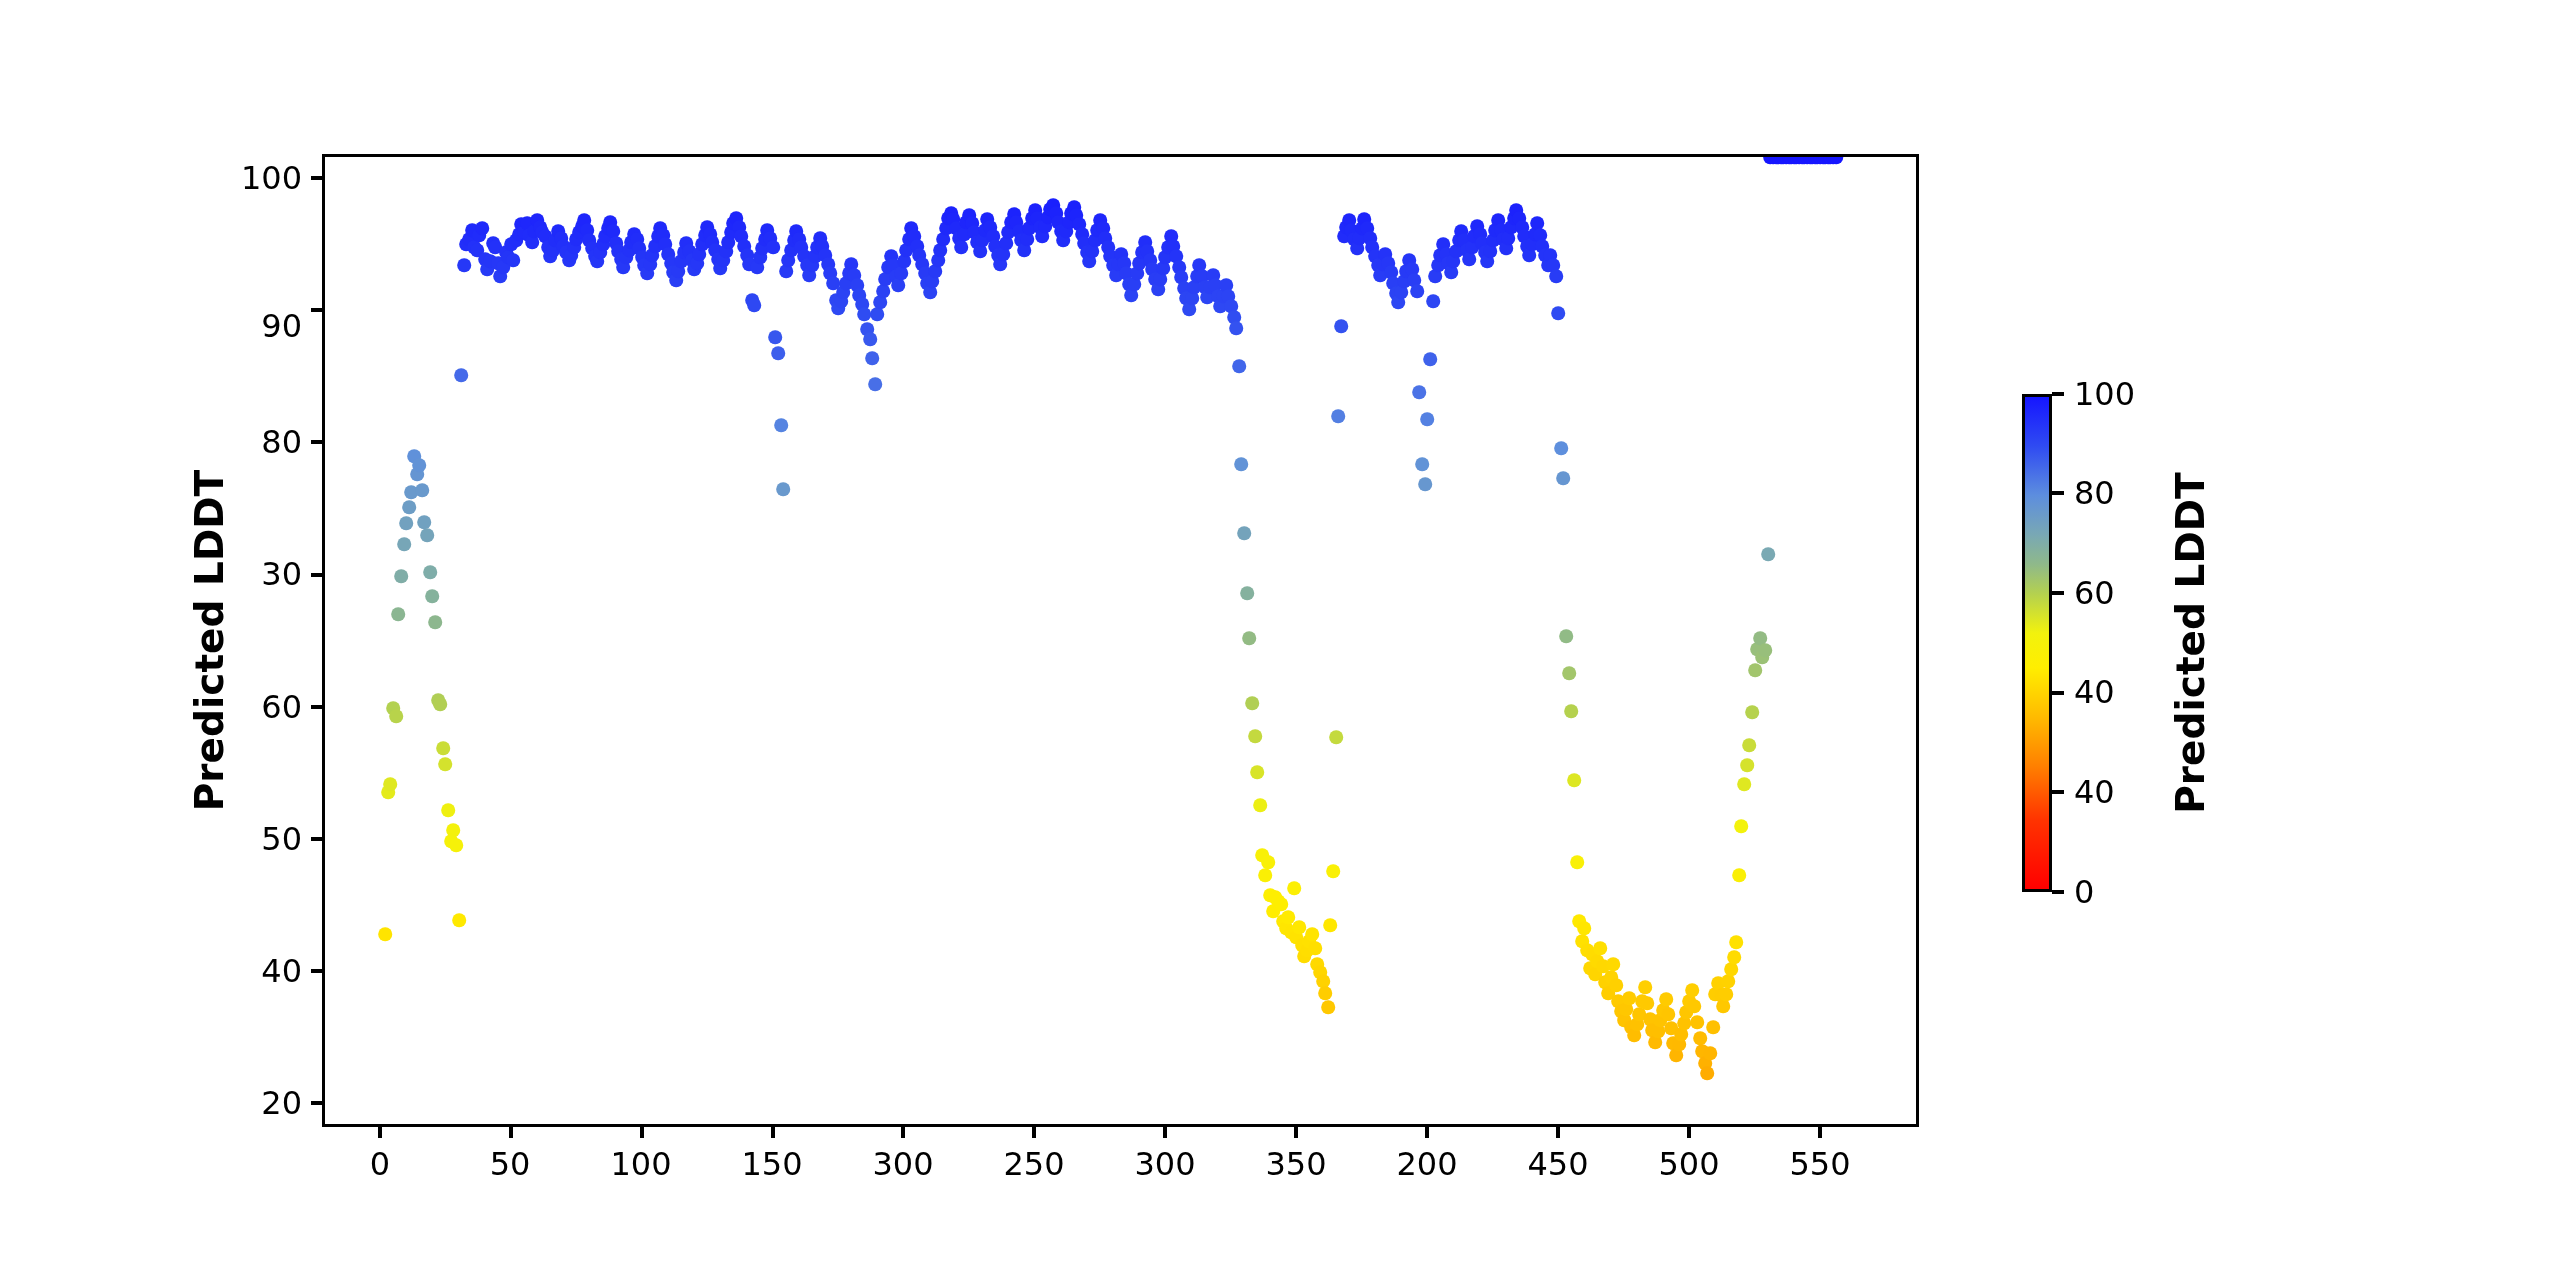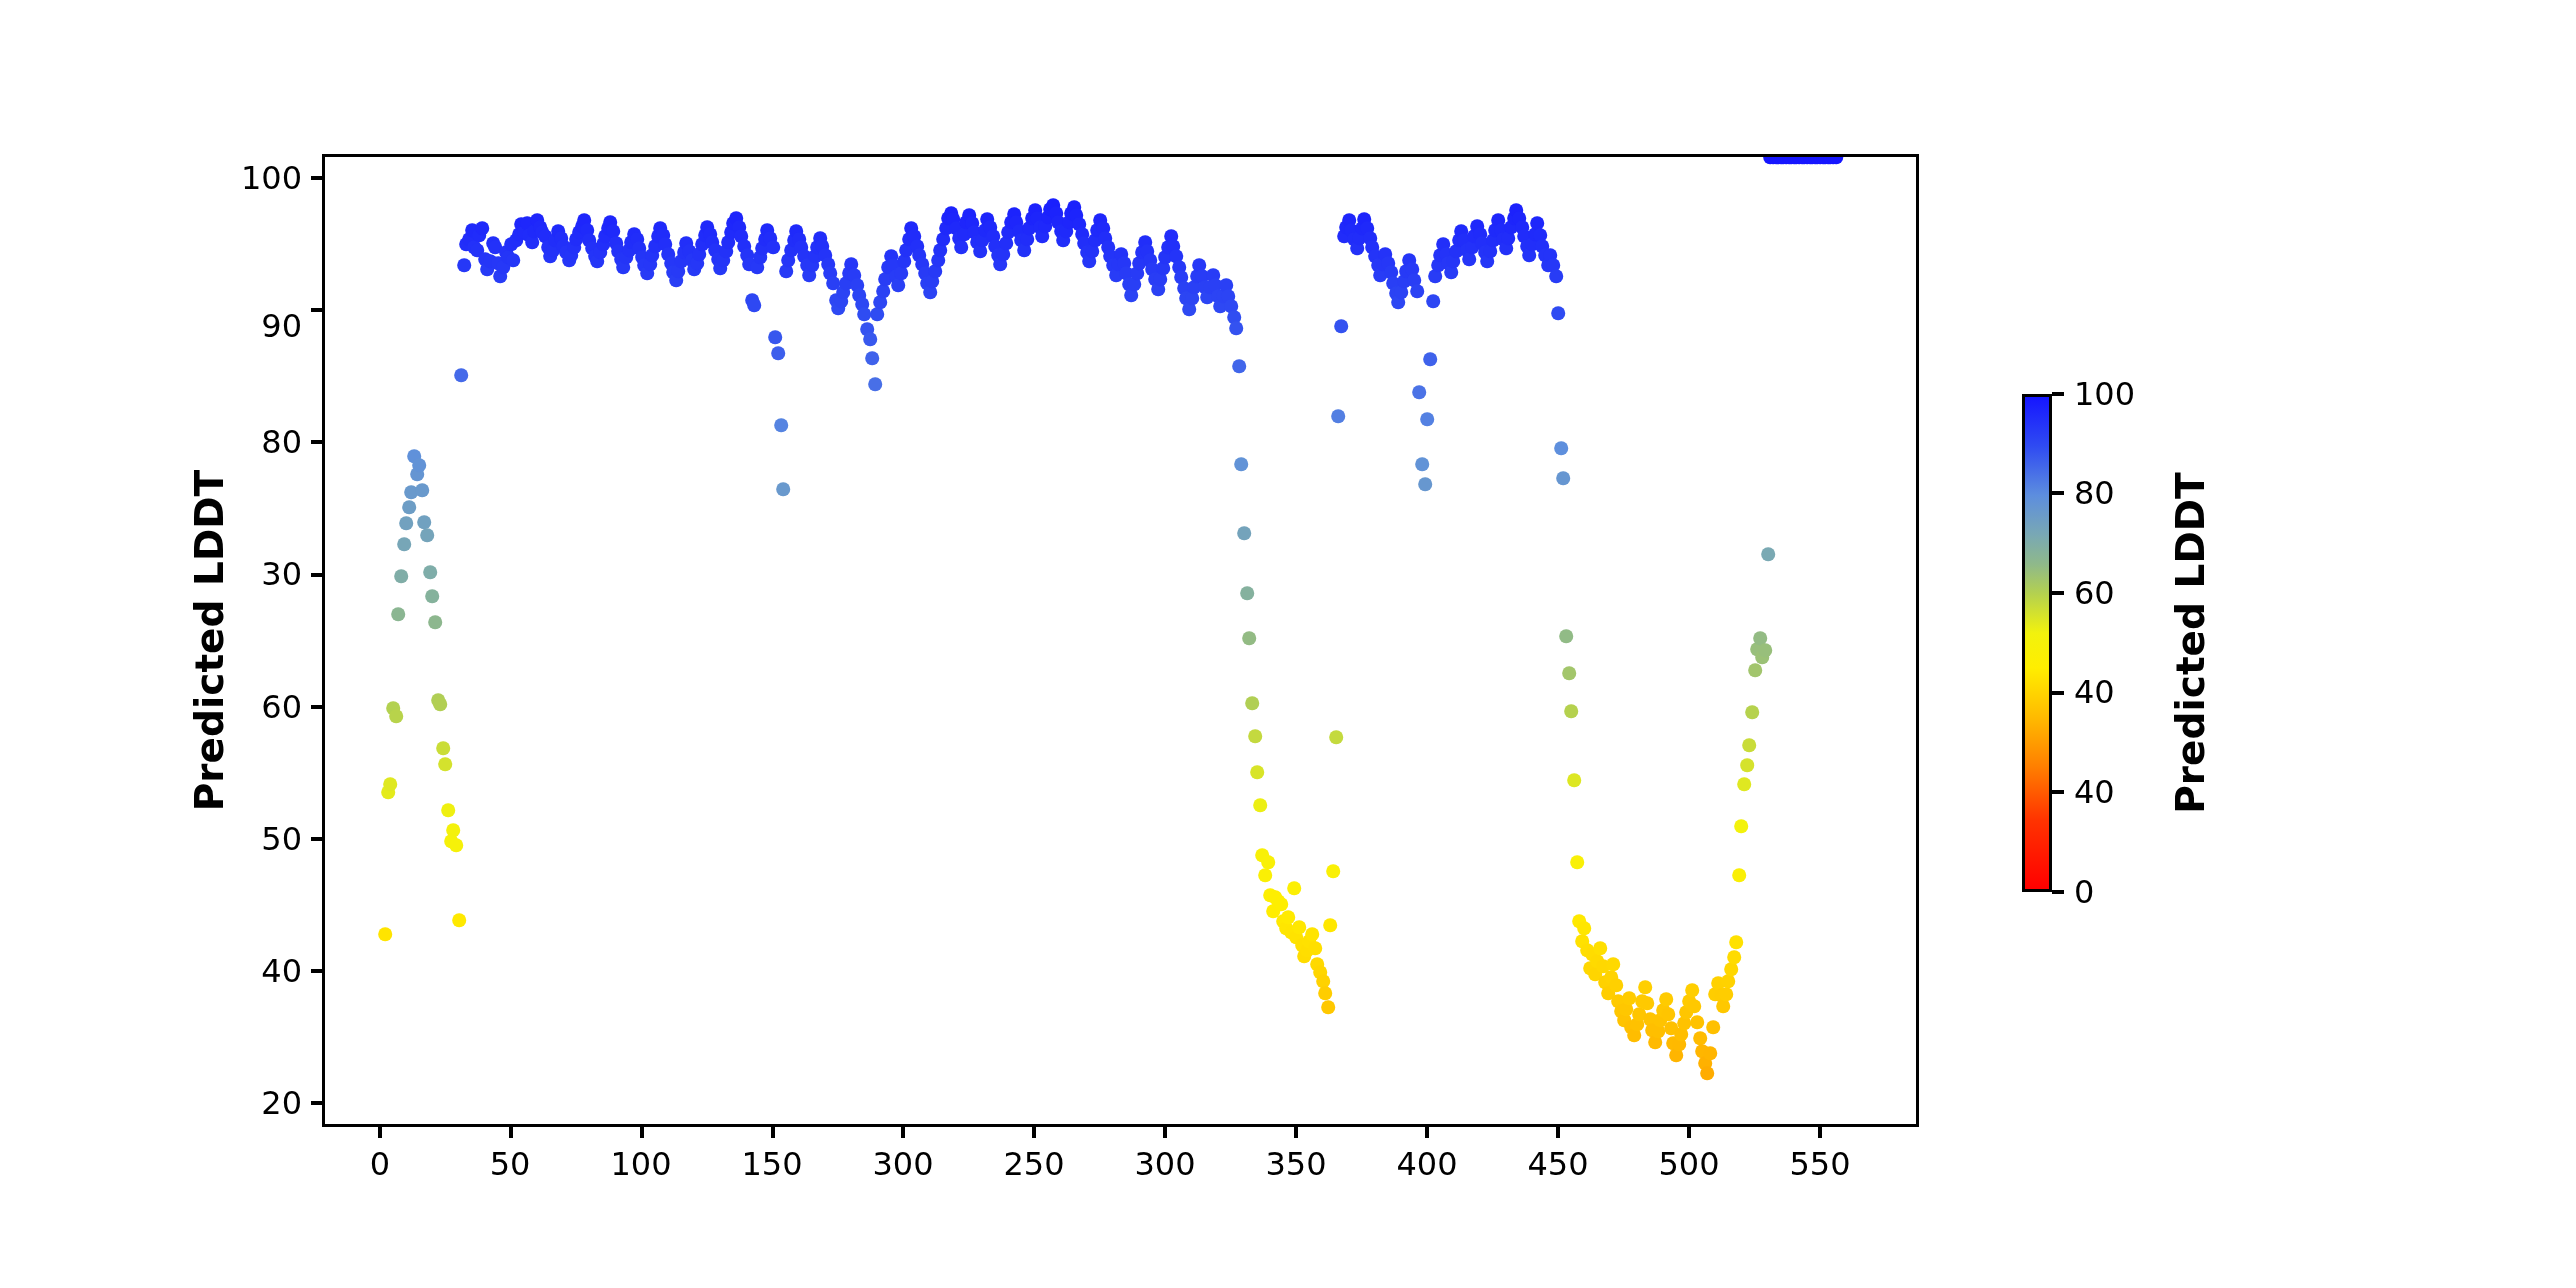--- a/index.html
+++ b/index.html
@@ -746,21 +746,21 @@
       <div class="xticklabel" style="left:772px;">150</div>
       <div class="xtick" style="left:901px;"></div>
       <div class="xticklabel" style="left:903px;">300</div>
       <div class="xtick" style="left:1032px;"></div>
       <div class="xticklabel" style="left:1034px;">250</div>
       <div class="xtick" style="left:1163px;"></div>
       <div class="xticklabel" style="left:1165px;">300</div>
       <div class="xtick" style="left:1294px;"></div>
       <div class="xticklabel" style="left:1296px;">350</div>
       <div class="xtick" style="left:1425px;"></div>
-      <div class="xticklabel" style="left:1427px;">400</div>
+      <div class="xticklabel" style="left:1427px;">200</div>
       <div class="xtick" style="left:1556px;"></div>
       <div class="xticklabel" style="left:1558px;text-align:center;">450</div>
       <div class="xtick" style="left:1687px;"></div>
       <div class="xticklabel" style="left:1689px;">500</div>
       <div class="xtick" style="left:1818px;"></div>
       <div class="xticklabel" style="left:1820px;">550</div>
     </div>
 
 
   <div id="colorbar-wrap">

